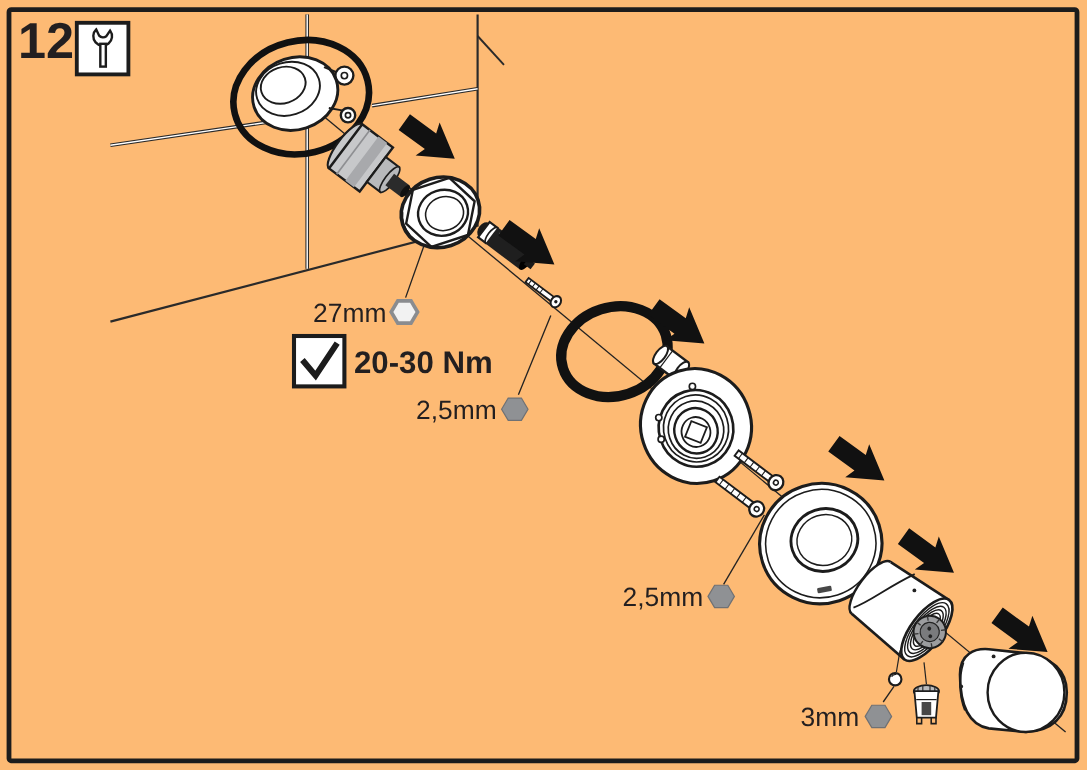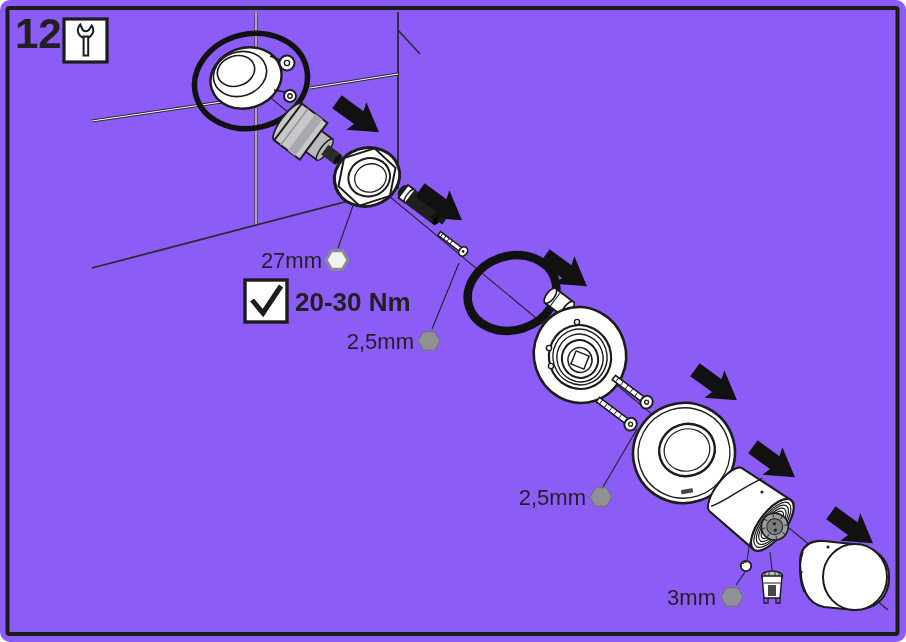--- a/index.html
+++ b/index.html
@@ -1,17 +1,17 @@
 <!DOCTYPE html>
 <html><head>
 <meta charset="utf-8">
 <style>
   html,body{margin:0;padding:0;background:#fff;}
-  .page{position:relative;width:906px;height:642px;background:#8b5cf6;overflow:hidden;
-        font-family:"Liberation Sans",sans-serif;border-radius:10px;}
+  .page{position:relative;width:906px;height:642px;background:#fdba74;overflow:hidden;
+        font-family:"Liberation Sans",sans-serif;}
   svg{display:block;}
   text{fill:#231f20;font-family:"Liberation Sans",sans-serif;}
   .lbl{font-size:22px;}
   .torque{font-size:26px;font-weight:bold;}
   .step{font-size:42px;font-weight:bold;}
 </style>
 </head>
 <body>
 
 <div class="page">

